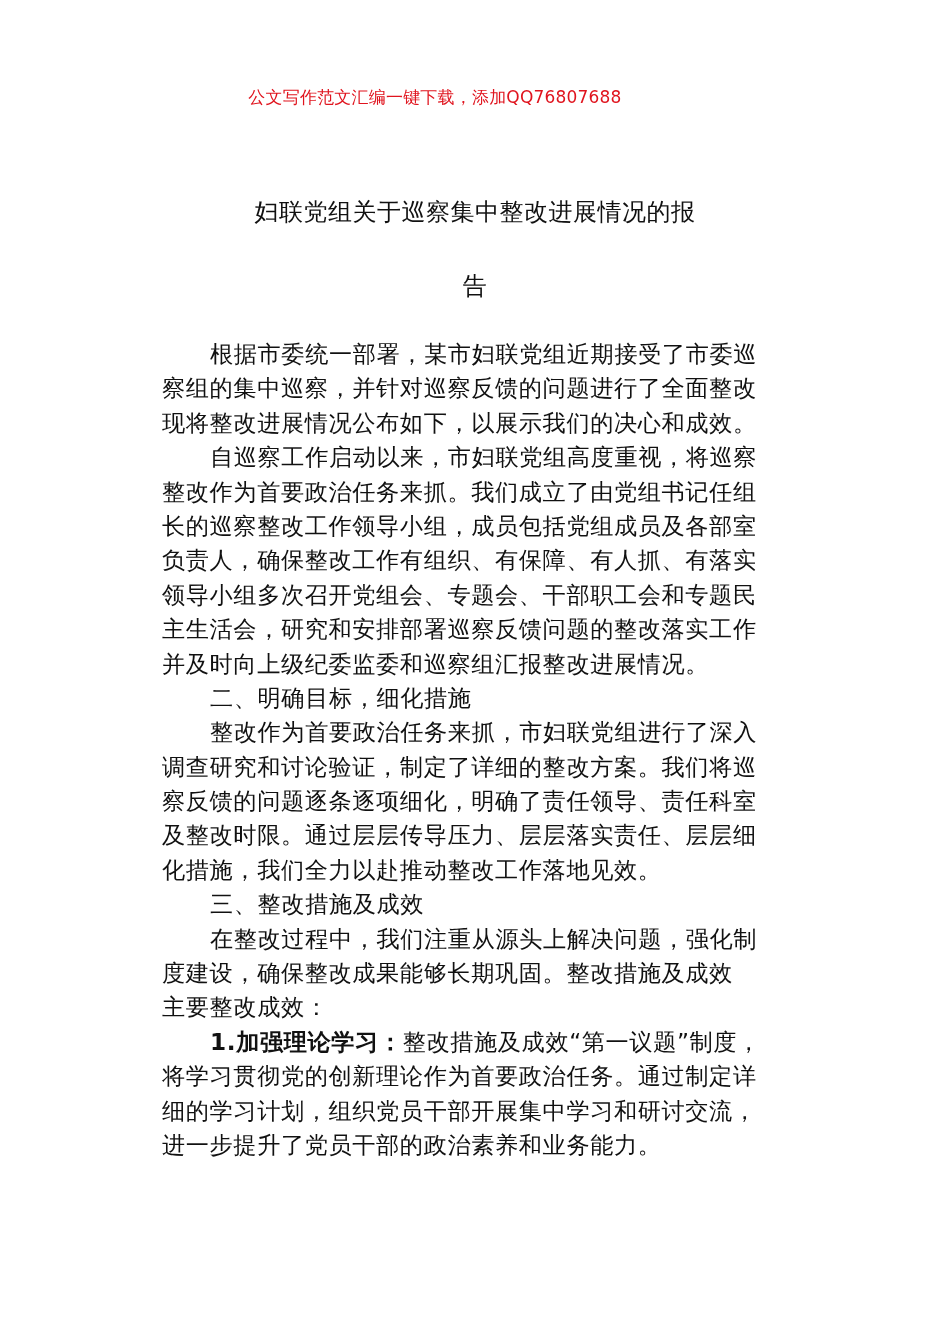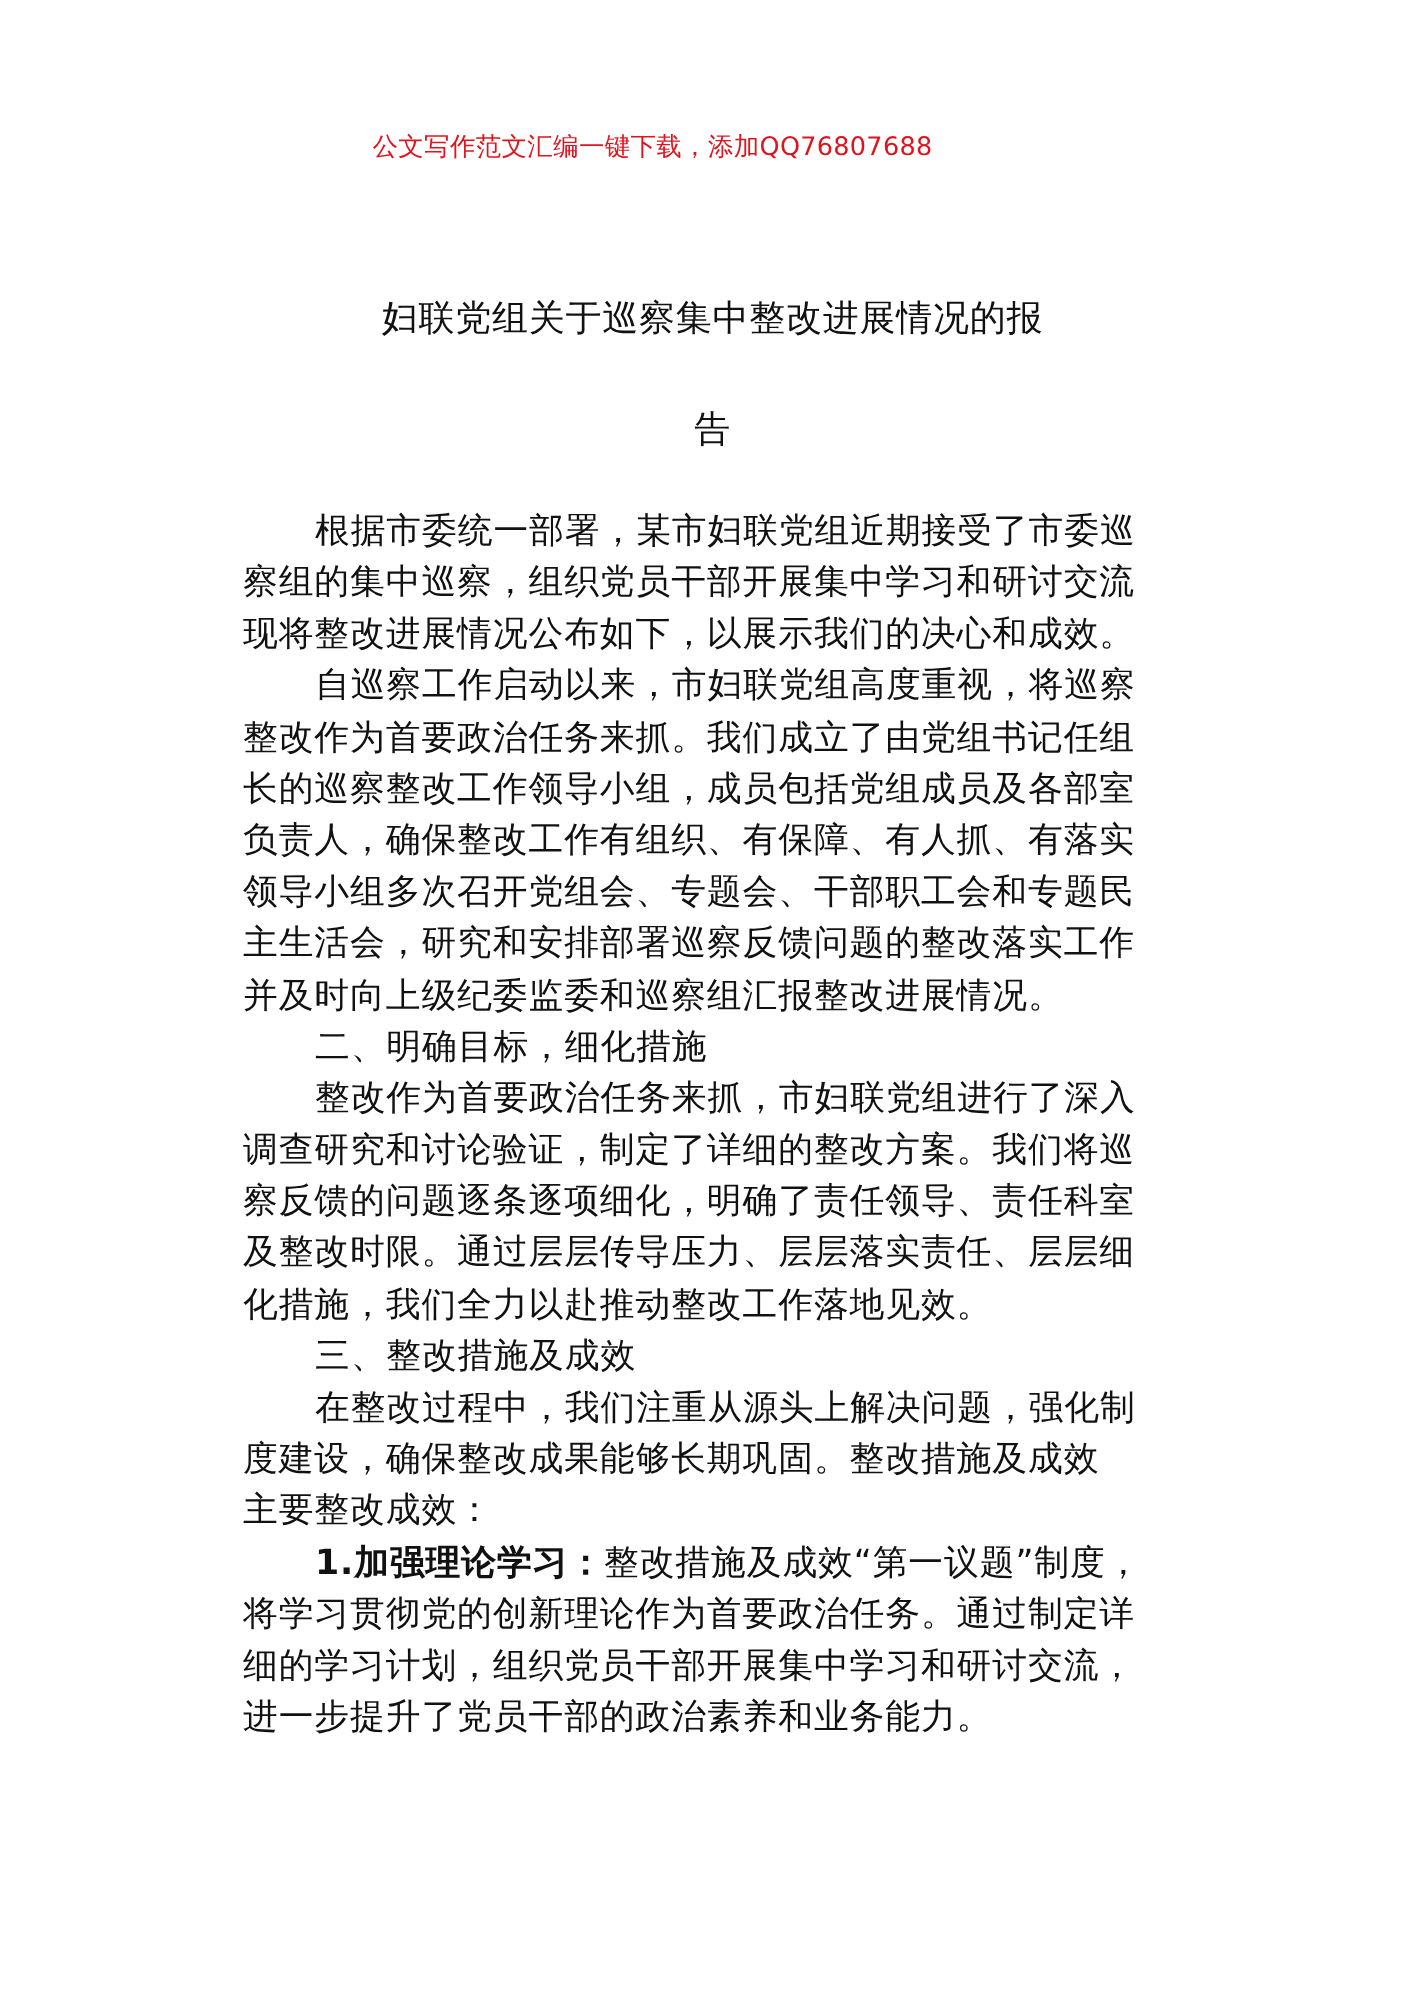--- a/index.html
+++ b/index.html
@@ -19,21 +19,21 @@
 
 <div class="banner">公文写作范文汇编一键下载，添加QQ76807688</div>
 
 <div class="title">
   <div>妇联党组关于巡察集中整改进展情况的报</div>
   <div>告</div>
 </div>
 
 <div class="content">
   <div class="line indent">根据市委统一部署，某市妇联党组近期接受了市委巡</div>
-  <div class="line">察组的集中巡察，组织党员干部开展集中学习和研讨交流</div>
+  <div class="line">察组的集中巡察，并针对巡察反馈的问题进行了全面整改</div>
   <div class="line">现将整改进展情况公布如下，以展示我们的决心和成效。</div>
   <div class="line indent">自巡察工作启动以来，市妇联党组高度重视，将巡察</div>
   <div class="line">整改作为首要政治任务来抓。我们成立了由党组书记任组</div>
   <div class="line">长的巡察整改工作领导小组，成员包括党组成员及各部室</div>
   <div class="line">负责人，确保整改工作有组织、有保障、有人抓、有落实</div>
   <div class="line">领导小组多次召开党组会、专题会、干部职工会和专题民</div>
   <div class="line">主生活会，研究和安排部署巡察反馈问题的整改落实工作</div>
   <div class="line">并及时向上级纪委监委和巡察组汇报整改进展情况。</div>
   <div class="line indent">二、明确目标，细化措施</div>
   <div class="line indent">整改作为首要政治任务来抓，市妇联党组进行了深入</div>

